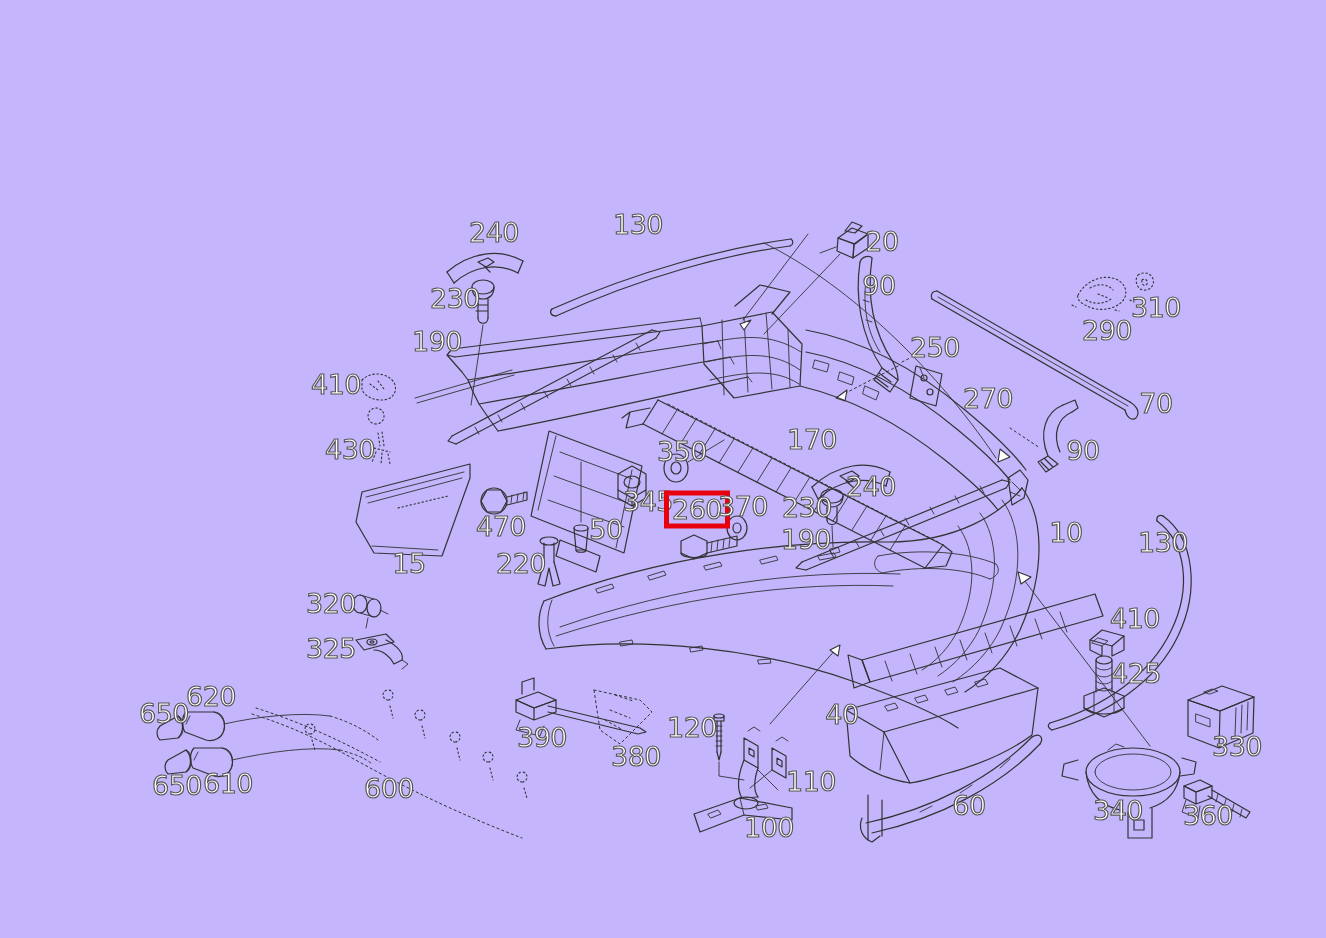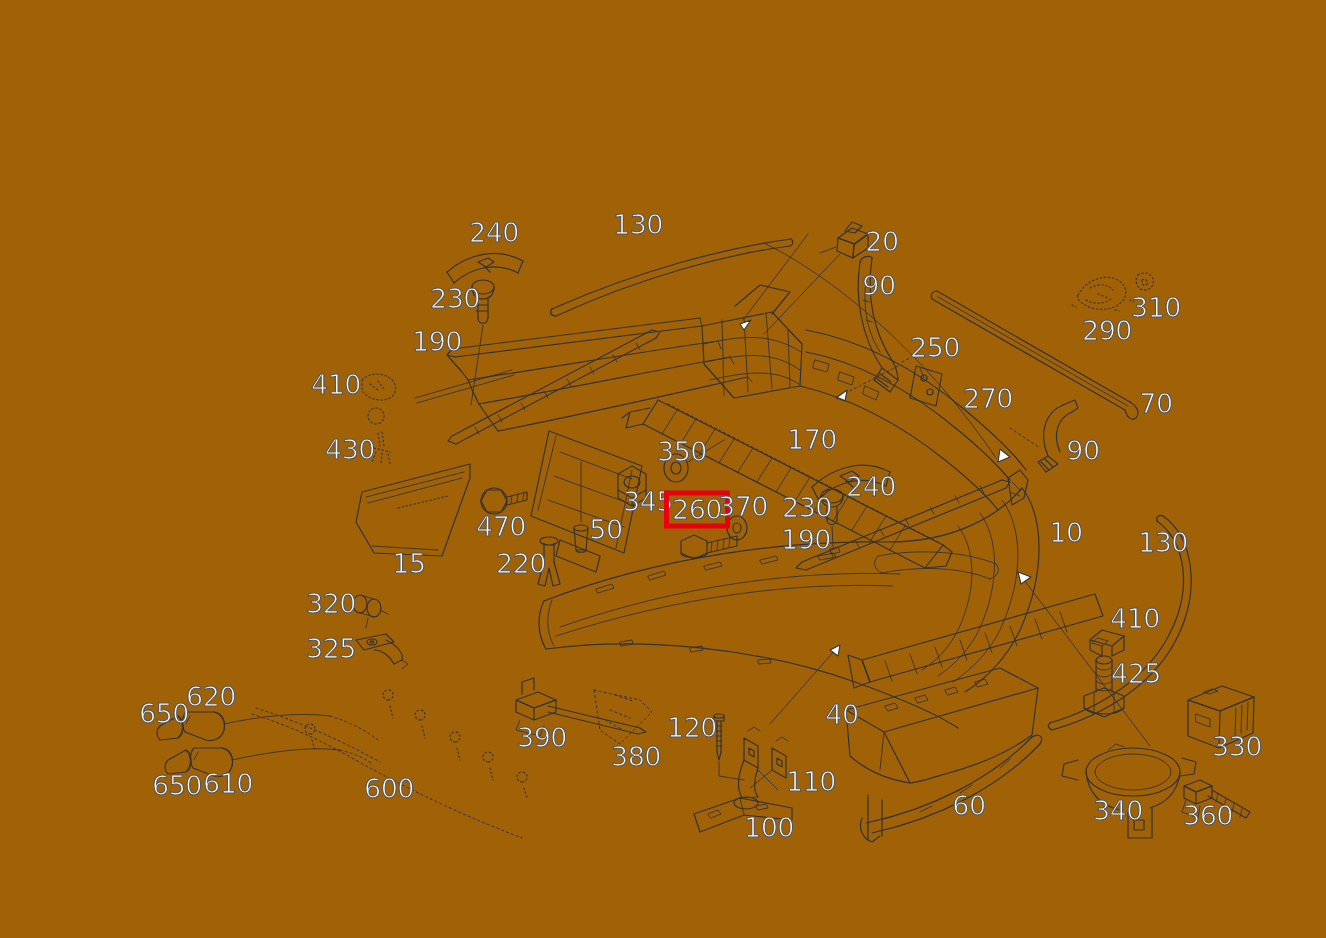--- a/index.html
+++ b/index.html
@@ -1,16 +1,16 @@
 <!DOCTYPE html>
 <html><head>
 <meta charset="utf-8">
 <style>
   html,body{margin:0;padding:0;background:#fff;}
-  .stage{position:relative;width:1326px;height:938px;background:#a16207;overflow:hidden;}
+  .stage{position:relative;width:1326px;height:938px;background:#c4b5fd;overflow:hidden;}
   svg{position:absolute;left:0;top:0;}
   .art{stroke:#333;fill:none;stroke-width:1.2;stroke-linecap:round;stroke-linejoin:round;}
   .thin{stroke-width:0.9;}
   .dotted{stroke-dasharray:1.5,2.6;stroke-width:1.1;}
   .dashy{stroke-dasharray:2.2,3;stroke-width:1;}
   .openhead{fill:#fff;stroke:#333;stroke-width:1.1;}
   .part-label{font-family:"DejaVu Sans",sans-serif;font-size:27px;letter-spacing:-0.5px;
               fill:#ffffff;stroke:#565656;stroke-width:1.15px;text-anchor:middle;cursor:pointer;}
   .highlight-box{fill:none;stroke-width:5px;}
 </style>

